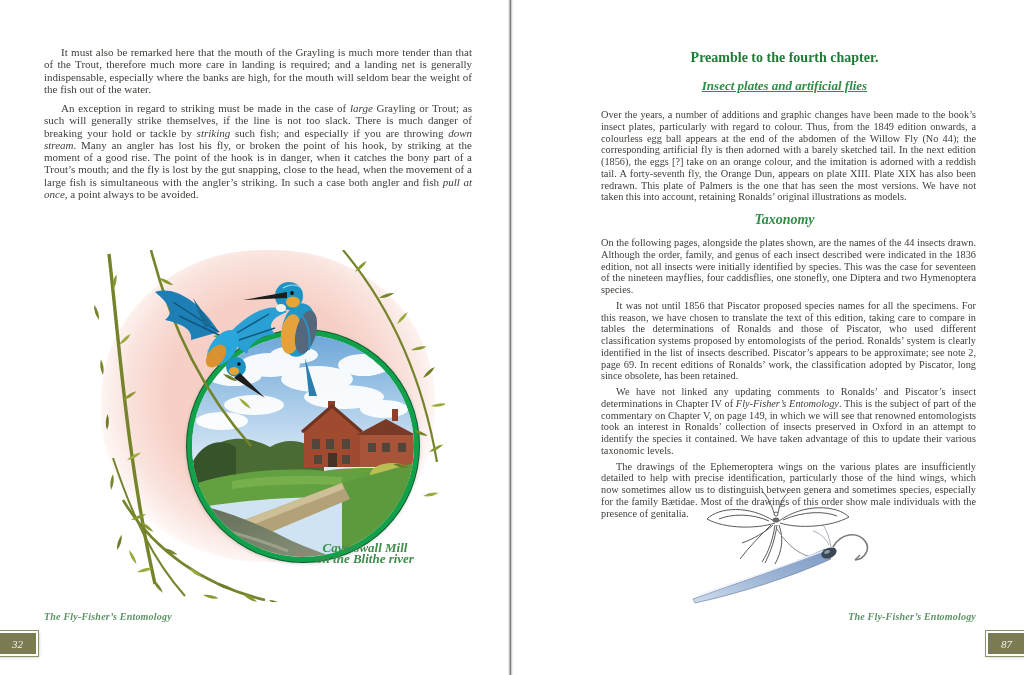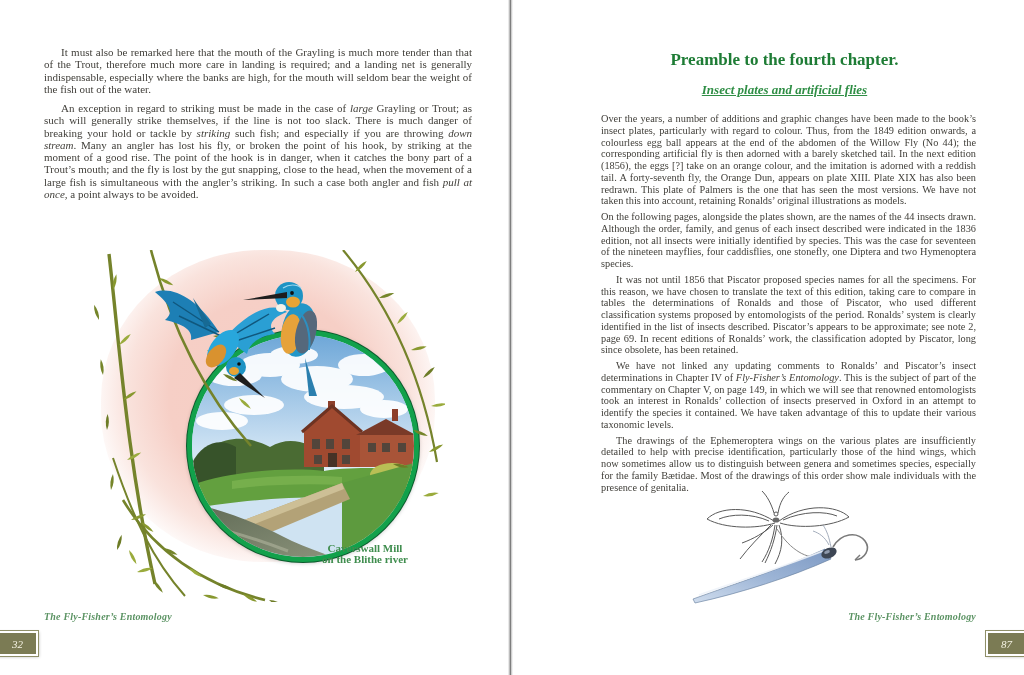--- a/index.html
+++ b/index.html
@@ -17,21 +17,21 @@
   .col-right{position:absolute;left:593px;top:46px;width:383px;}
   p.body{
     font-size:11px;line-height:12.25px;text-align:justify;
     color:#42403b;margin:0 0 7px 0;
   }
   .col-right p.body{font-size:10.3px;line-height:11.75px;margin:0 0 4px 8px;}
   p.indent{text-indent:17px;}
   .col-right p.indent{text-indent:15px;}
   h1.preamble{
     margin:4px 0 12px 0;text-align:center;
-    font-size:17px;font-weight:bold;color:#1e7c35;
+    font-size:14px;font-weight:bold;color:#1e7c35;
   }
   h2.subtitle{
     margin:0 0 15px 0;text-align:center;
     font-size:13px;font-weight:bold;font-style:italic;color:#2f8e45;text-decoration:underline;
   }
   h3.taxonomy{
     margin:9px 0 9px 0;text-align:center;
     font-size:14px;font-weight:bold;font-style:italic;color:#2f8e45;
   }
   em{}
@@ -61,21 +61,21 @@
   .photo-circle{
     position:absolute;left:94px;top:80px;width:222px;height:222px;
     border-radius:50%;border:5px solid #12a14b;overflow:hidden;
     box-shadow:0 0 0 1px #0b5c2d, 0 1px 4px rgba(0,0,0,.25);
     background:#cfe3f2;
   }
   .photo-circle svg{display:block;}
   .illus-svg{position:absolute;left:0;top:0;}
   .photo-caption{
     position:absolute;left:202px;top:293px;width:140px;text-align:center;
-    font-size:11px;font-weight:700;color:#3f8d4e;line-height:10.5px;
+    font-size:13px;font-style:italic;font-weight:700;color:#3f8d4e;line-height:10.5px;
   }
   
   .illus-right{position:absolute;left:679px;top:489px;width:210px;height:118px;}
 </style>
 </head>
 <body>
 
 <div class="gutter"></div>
 
 <div class="col-left">
@@ -228,20 +228,21 @@
   <div class="photo-caption">
     <span>Caverswall Mill</span><br>
     <span>on the Blithe river</span>
   </div>
 </div>
 
 <div class="col-right">
   <h1 class="preamble">Preamble to the fourth chapter.</h1>
   <h2 class="subtitle">Insect plates and artificial flies</h2>
   <p class="body">Over the years, a number of additions and graphic changes have been made to the book’s insect plates, particularly with regard to colour. Thus, from the 1849 edition onwards, a colourless egg ball appears at the end of the abdomen of the Willow Fly (No 44); the corresponding artificial fly is then adorned with a barely sketched tail. In the next edition (1856), the eggs [?] take on an orange colour, and the imitation is adorned with a reddish tail. A forty-seventh fly, the Orange Dun, appears on plate XIII. Plate XIX has also been redrawn. This plate of Palmers is the one that has seen the most versions. We have not taken this into account, retaining Ronalds’ original illustrations as models.</p>
+  <h3 class="taxonomy">Taxonomy</h3>
   <p class="body">On the following pages, alongside the plates shown, are the names of the 44 insects drawn. Although the order, family, and genus of each insect described were indicated in the 1836 edition, not all insects were initially identified by species. This was the case for seventeen of the nineteen mayflies, four caddisflies, one stonefly, one Diptera and two Hymenoptera species.</p>
   <p class="body indent">It was not until 1856 that Piscator proposed species names for all the specimens. For this reason, we have chosen to translate the text of this edition, taking care to compare in tables the determinations of Ronalds and those of Piscator, who used different classification systems proposed by entomologists of the period. Ronalds’ system is clearly identified in the list of insects described. Piscator’s appears to be approximate; see note 2, page 69. In recent editions of Ronalds’ work, the classification adopted by Piscator, long since obsolete, has been retained.</p>
   <p class="body indent"><span>We have not linked any updating comments to Ronalds’ and Piscator’s insect determinations in Chapter IV of </span><em>Fly-Fisher’s Entomology</em><span>. This is the subject of part of the commentary on Chapter V, on page 149, in which we will see that renowned entomologists took an interest in Ronalds’ collection of insects preserved in Oxford in an attempt to identify the species it contained. We have taken advantage of this to update their various taxonomic levels.</span></p>
   <p class="body indent">The drawings of the Ephemeroptera wings on the various plates are insufficiently detailed to help with precise identification, particularly those of the hind wings, which now sometimes allow us to distinguish between genera and sometimes species, especially for the family Bætidae. Most of the drawings of this order show male individuals with the presence of genitalia.</p>
 </div>
 
 <div class="illus-right">
   <svg width="210" height="118" viewBox="0 0 210 118">
     <defs>
       <linearGradient id="flyg" x1="0" y1="1" x2="1" y2="0">

